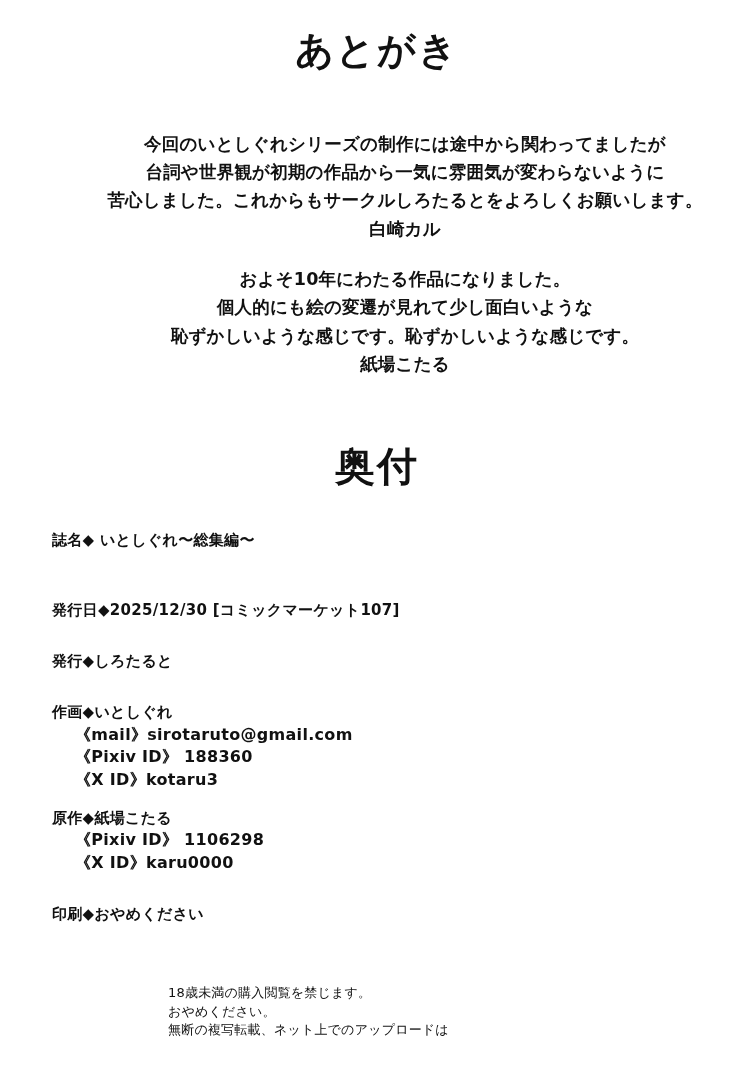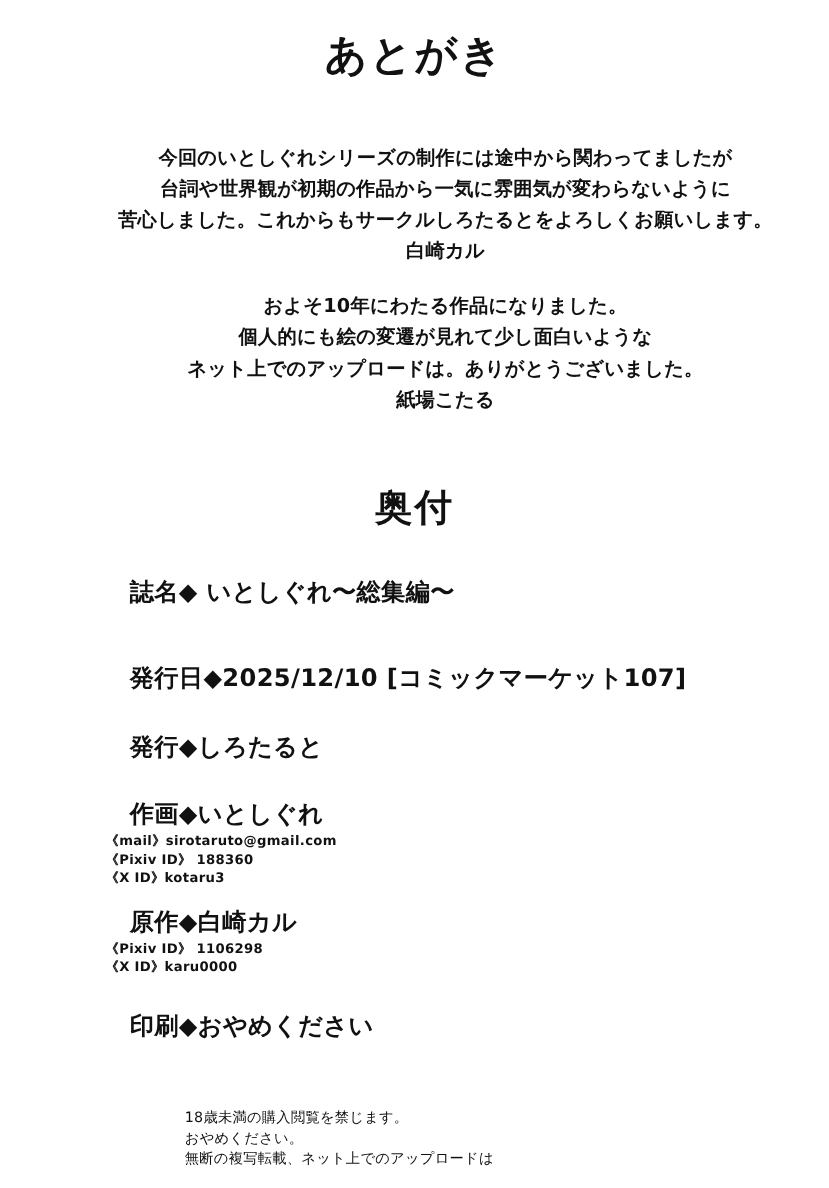--- a/index.html
+++ b/index.html
@@ -51,41 +51,41 @@
     font-weight: 700;
     letter-spacing: 0.5px;
   }
   .block-gap {
     height: 22px;
   }
 
   
   .colophon-title {
     text-align: center;
-    font-size: 34px;
+    font-size: 40px;
     font-weight: 700;
     letter-spacing: 2px;
     margin: 0;
     padding-top: 64px;
     line-height: 1.2;
   }
 
   .colophon {
     padding: 40px 0 0 0;
   }
   .colophon-row {
-    font-size: 22px;
+    font-size: 15px;
     font-weight: 700;
     letter-spacing: 0.3px;
     line-height: 1.42;
-    padding-left: 118px;
+    padding-left: 52px;
   }
   .colophon-row.indent-sub {
-    padding-left: 96px;
-    font-size: 12px;
+    padding-left: 75px;
+    font-size: 16px;
   }
   .sp-lg { height: 48px; }
   .sp-md { height: 30px; }
   .sp-sm { height: 16px; }
 
   
   .notice {
     padding: 58px 0 0 168px;
   }
   .notice div {
@@ -106,48 +106,48 @@
     <p>今回のいとしぐれシリーズの制作には途中から関わってましたが</p>
     <p>台詞や世界観が初期の作品から一気に雰囲気が変わらないように</p>
     <p>苦心しました。これからもサークルしろたるとをよろしくお願いします。</p>
 
     <p class="author-name">白崎カル</p>
 
     <div class="block-gap"></div>
 
     <p>およそ10年にわたる作品になりました。</p>
     <p>個人的にも絵の変遷が見れて少し面白いような</p>
-    <p>ネット上でのアップロードは。ありがとうございました。</p>
+    <p>恥ずかしいような感じです。恥ずかしいような感じです。</p>
 
     <p class="author-name">紙場こたる</p>
   </div>
 
   <h2 class="colophon-title">奥付</h2>
 
   <div class="colophon">
     <div class="colophon-row">誌名◆ いとしぐれ〜総集編〜</div>
 
     <div class="sp-lg"></div>
 
-    <div class="colophon-row">発行日◆2025/12/10 [コミックマーケット107]</div>
+    <div class="colophon-row">発行日◆2025/12/30 [コミックマーケット107]</div>
 
     <div class="sp-md"></div>
 
     <div class="colophon-row">発行◆しろたると</div>
 
     <div class="sp-md"></div>
 
     <div class="colophon-row">作画◆いとしぐれ</div>
     <div class="colophon-row indent-sub">《mail》sirotaruto@gmail.com</div>
     <div class="colophon-row indent-sub">《Pixiv ID》 188360</div>
     <div class="colophon-row indent-sub">《X ID》kotaru3</div>
 
     <div class="sp-sm"></div>
 
-    <div class="colophon-row">原作◆白崎カル</div>
+    <div class="colophon-row">原作◆紙場こたる</div>
     <div class="colophon-row indent-sub">《Pixiv ID》 1106298</div>
     <div class="colophon-row indent-sub">《X ID》karu0000</div>
 
     <div class="sp-md"></div>
 
     <div class="colophon-row">印刷◆おやめください</div>
   </div>
 
   <div class="notice">
     <div>18歳未満の購入閲覧を禁じます。</div>

